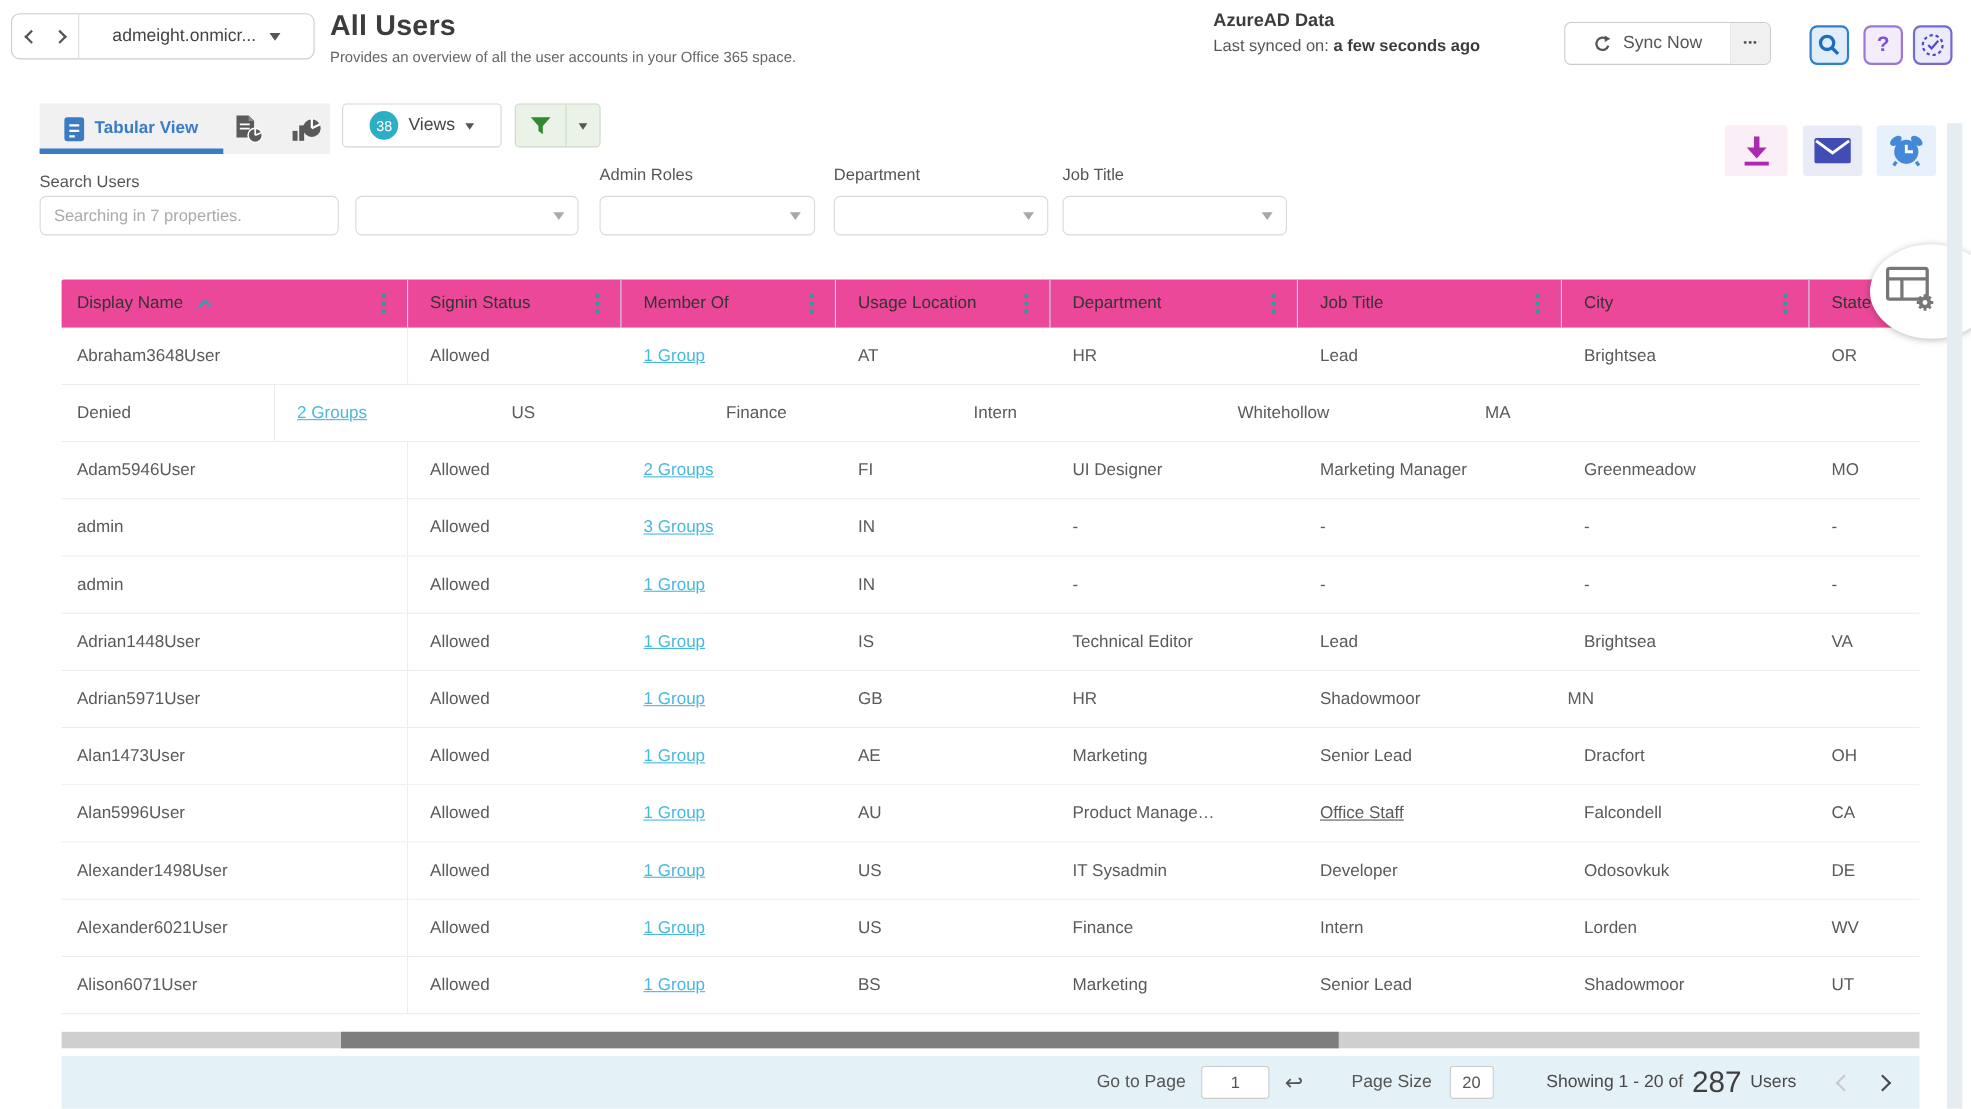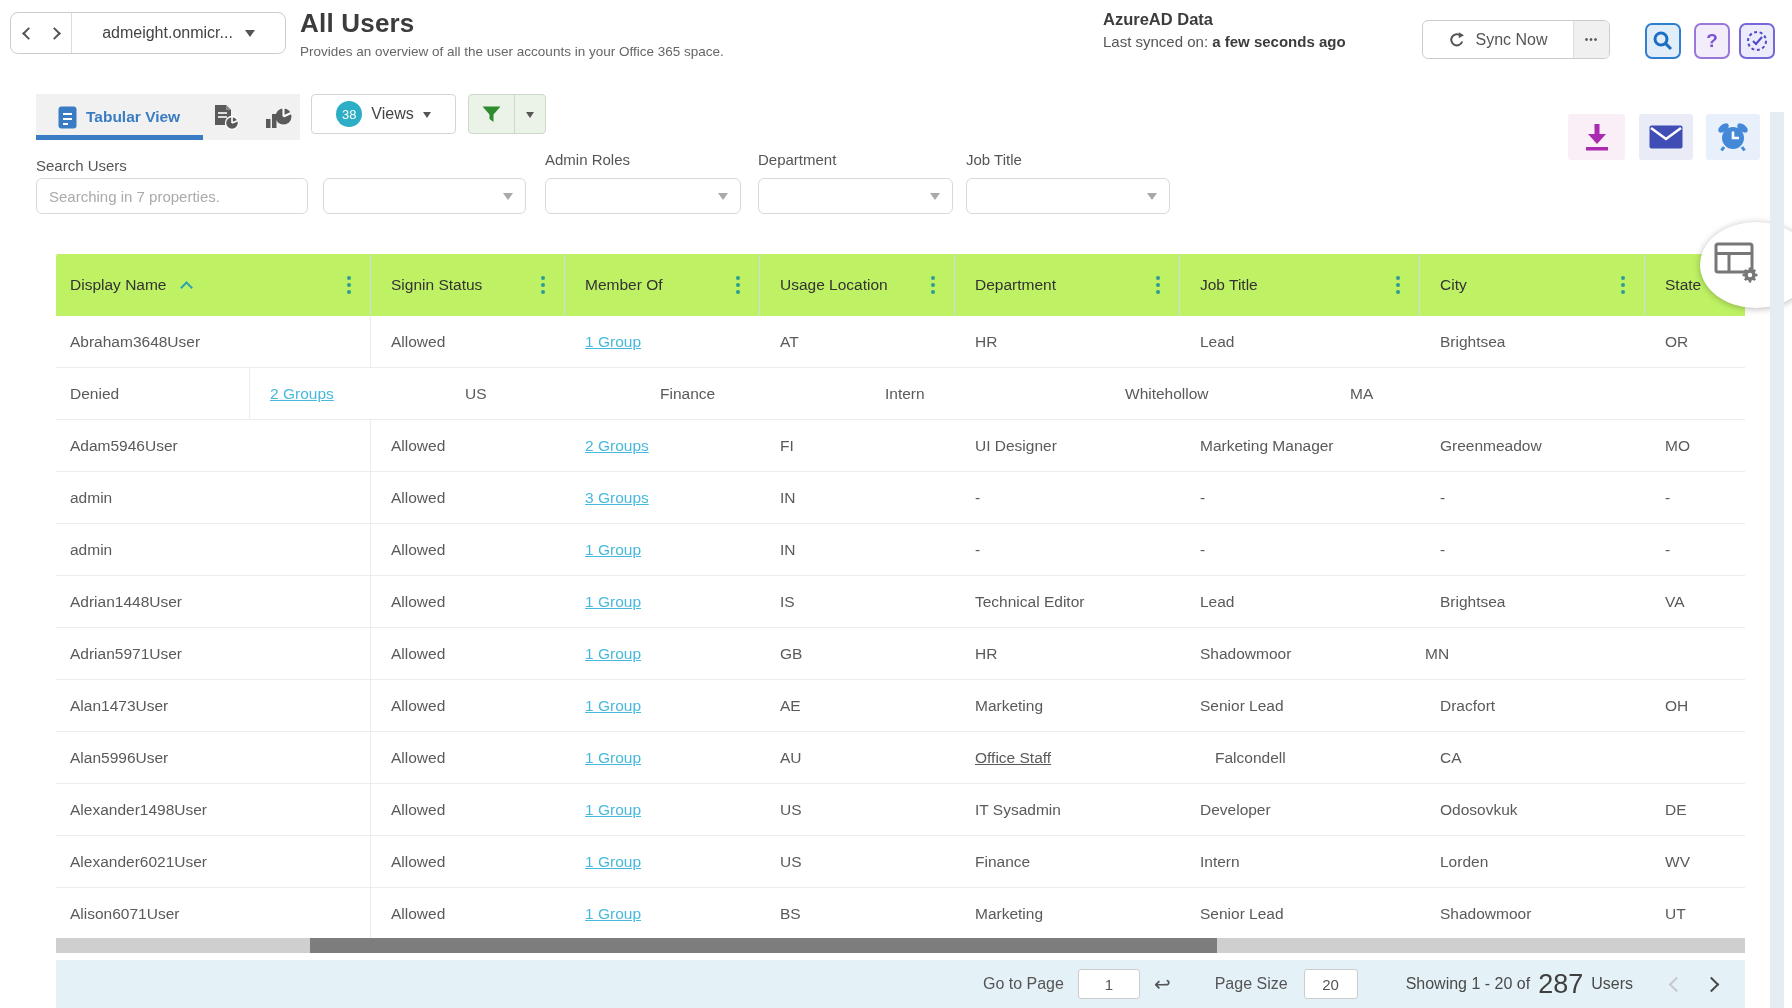--- a/index.html
+++ b/index.html
@@ -51,21 +51,21 @@
   .f-input::placeholder { color:#aaa; }
   .f-select { display:flex; align-items:center; justify-content:flex-end; padding-right:12px; cursor:pointer; }
   .tri.grey { border-top-color:#a9a9a9; }
   .side-ico { top:114px; height:46px; border-radius:3px; display:flex; align-items:center; justify-content:center; cursor:pointer; }
   .ico-download { left:1568px; width:57px; background:#faeef7; }
   .ico-mail { left:1639px; width:54px; background:#e9ebf7; }
   .ico-alarm { left:1706px; width:54px; background:#e7f0fb; }
 
   
   .table { left:56px; top:254px; width:1689px; }
-  .thead { display:flex; background:#bef264; height:62px; border-radius:2px 2px 0 0; }
+  .thead { display:flex; background:#ec4899; height:44px; border-radius:2px 2px 0 0; }
   .th { display:flex; align-items:center; padding:0 17px 0 20px; font-size:15.5px; color:#333; border-right:1px solid #c7dde8; cursor:pointer; }
   .th:first-child { padding-left:14px; }
   .th:last-child { border-right:none; }
   .th-label { white-space:nowrap; overflow:hidden; }
   .sort-asc { width:9px; height:9px; border-left:2px solid #2aa3b0; border-top:2px solid #2aa3b0; transform:rotate(45deg); margin-left:16px; margin-top:5px; flex:none; }
   .th-space { flex:1; }
   .col-dots { display:flex; flex-direction:column; gap:3px; padding:4px 2px; flex:none; }
   .col-dots i { width:4px; height:4px; border-radius:50%; background:#2b9e96; display:block; }
   .tr { display:flex; height:52px; border-bottom:1px solid #ececec; background:#fff; }
   .td { display:flex; align-items:center; padding:0 10px 0 20px; font-size:15.5px; color:#5a5a5a; white-space:nowrap; overflow:hidden; }
@@ -77,21 +77,21 @@
 
   .vtrack { left:1770px; top:112px; width:14px; height:896px; background:#e6edf2; }
 
   .hscroll { left:56px; top:938px; width:1689px; height:15px; background:#cfcfcf; }
   .hthumb { position:absolute; left:254px; top:0; width:907px; height:15px; background:#7d7d7d; }
 
   
   .pagebar { left:56px; top:960px; width:1689px; height:48px; background:#e4f1f7; display:flex; align-items:center; justify-content:flex-end; padding-right:28px; font-size:16px; color:#555; }
   .pg-input { height:30px; border:1px solid #ccc; border-radius:3px; text-align:center; font-size:15px; color:#555; background:#fff; font-family:"Liberation Sans",sans-serif; }
   .goto-input { width:62px; margin:0 14px 0 14px; }
-  .size-input { width:54px; margin-left:16px; }
+  .size-input { width:40px; margin-left:16px; }
   .return-glyph { font-size:20px; color:#555; margin-right:44px; cursor:pointer; }
   .showing { margin-left:48px; display:flex; align-items:center; gap:8px; color:#4a4a4a; }
   .showing .big { font-size:27px; color:#3f3f3f; }
   .pg-nav { display:flex; align-items:center; gap:24px; margin-left:38px; }
   .chev2 { width:11px; height:11px; border-left:2.5px solid; border-bottom:2.5px solid; display:inline-block; cursor:pointer; }
   .chev2.prev { transform:rotate(45deg); color:#c9c9c9; border-color:#c9c9c9; }
   .chev2.next { transform:rotate(-135deg); color:#4a4a4a; border-color:#4a4a4a; }
 </style>
 </head>
 <body>
@@ -416,20 +416,21 @@
         <div class="td" style="width: 225px;">Dracfort</div>
         <div class="td" style="width: 100px;">OH</div>
       </div>
       <div class="tr">
         <div class="td" style="width: 315px;">Alan5996User</div>
         <div class="td" style="width: 194px;">Allowed</div>
         <div class="td" style="width: 195px;">
           <a class="group-link">1 Group</a>
         </div>
         <div class="td" style="width: 195px;">AU</div>
+        <div class="td" style="width: 225px;">Product Manage…</div>
         <div class="td" style="width: 240px; text-decoration: underline;">Office Staff</div>
         <div class="td" style="width: 225px;">Falcondell</div>
         <div class="td" style="width: 100px;">CA</div>
       </div>
       <div class="tr">
         <div class="td" style="width: 315px;">Alexander1498User</div>
         <div class="td" style="width: 194px;">Allowed</div>
         <div class="td" style="width: 195px;">
           <a class="group-link">1 Group</a>
         </div>

